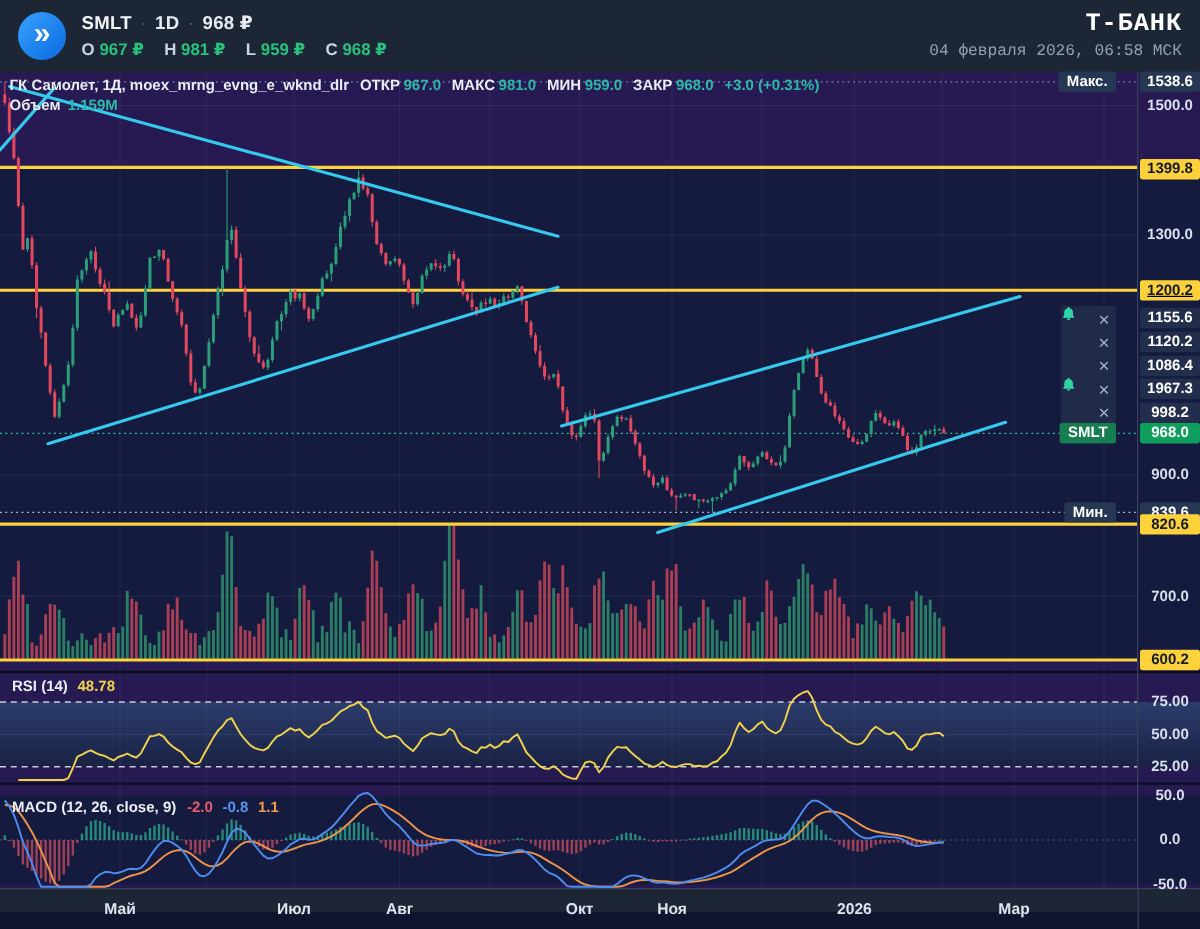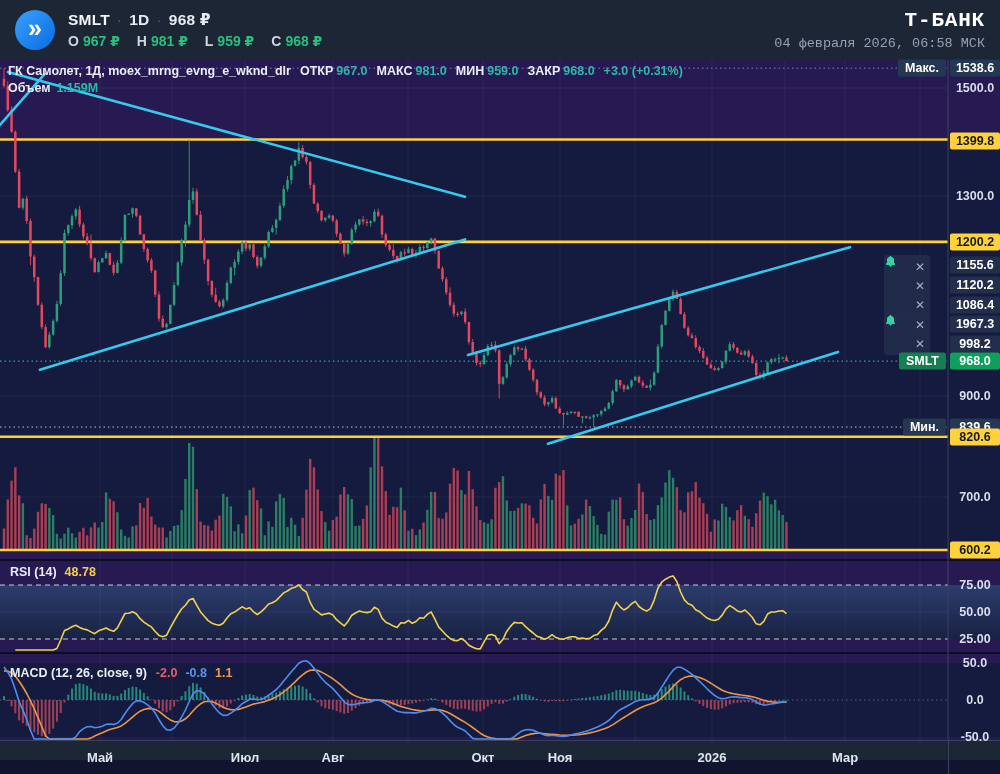--- a/index.html
+++ b/index.html
@@ -35,21 +35,21 @@
   .pane-label{position:absolute;left:10px;z-index:6;font-size:12.5px;font-weight:700;color:#e9edf5;white-space:nowrap;}
   #rsi-label{top:505px;}
   #macd-label{top:606px;}
   .rsi-val{color:#f0d24b;margin-left:8px;}
   .m-hist{color:#ef5a6b;margin-left:9px;}
   .m-macd{color:#5a93f0;margin-left:8px;}
   .m-sig{color:#f09a52;margin-left:8px;}
   
   .axlab{position:absolute;right:0;transform:translateY(-50%);z-index:7;
          display:flex;align-items:center;gap:4px;font-size:12.5px;font-weight:700;}
-  .axlab .val{width:50px;text-align:center;color:#d9dfec;padding:2px 0;border-radius:2px;line-height:13px;}
+  .axlab .val{width:50px;text-align:center;color:#d9dfec;padding:2px 0;border-radius:2px;line-height:13px;margin-left:16px;}
   .axlab .prefix{padding:2px 7px;border-radius:2px;color:#fff;line-height:13px;}
   .s-plain .val{background:transparent;}
   .s-yellow .val{background:#ffd23c;color:#141a28;}
   .s-dark .val{background:#232e4d;color:#fff;}
   .s-minmax .val{background:#253753;color:#fff;}
   .s-minmax .prefix{background:#253753;}
   .s-current .val{background:#0f9e5c;color:#fff;}
   .s-current .prefix{background:#177e52;}
   
   .alert-panel{position:absolute;left:884px;width:46px;z-index:5;background:rgba(33,44,74,.92);
@@ -993,21 +993,21 @@
       </div>
       <div class="axlab s-plain" style="top: 28px;">
         <span class="val">1500.0</span>
       </div>
       <div class="axlab s-yellow" style="top: 81px;">
         <span class="val">1399.8</span>
       </div>
       <div class="axlab s-plain" style="top: 136px;">
         <span class="val">1300.0</span>
       </div>
-      <div class="axlab s-yellow" style="top: 182px;">
+      <div class="axlab s-yellow" style="top: 182px; text-decoration: underline;">
         <span class="val">1200.2</span>
       </div>
       <div class="axlab s-dark" style="top: 205px;">
         <span class="val">1155.6</span>
       </div>
       <div class="axlab s-dark" style="top: 225px;">
         <span class="val">1120.2</span>
       </div>
       <div class="axlab s-dark" style="top: 245px;">
         <span class="val">1086.4</span>

